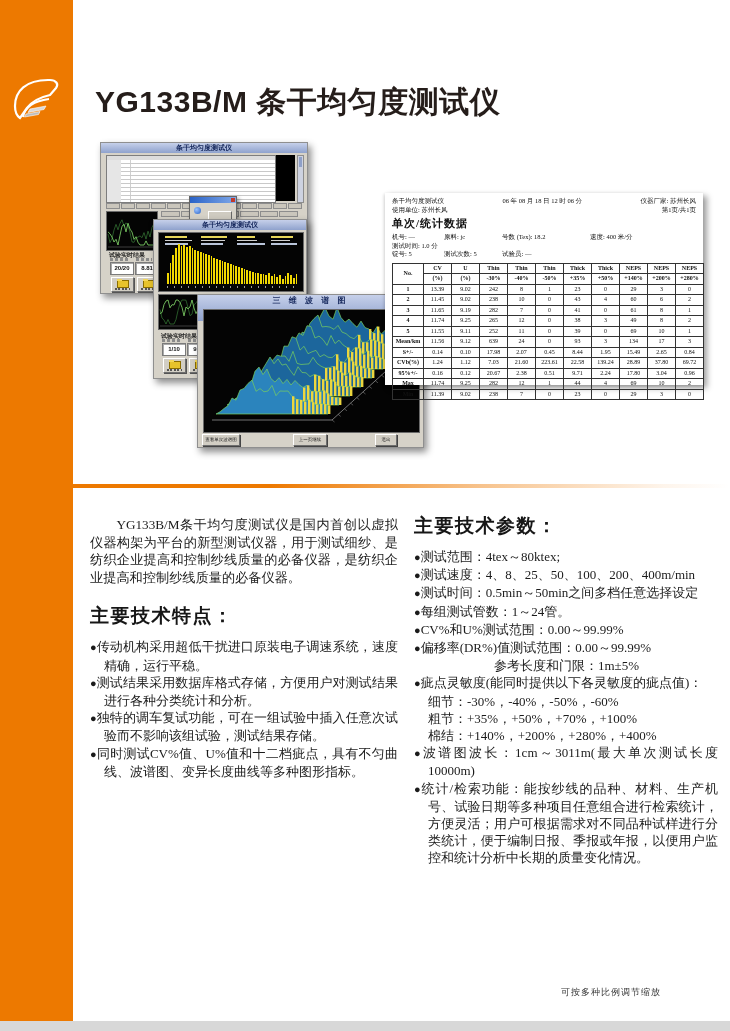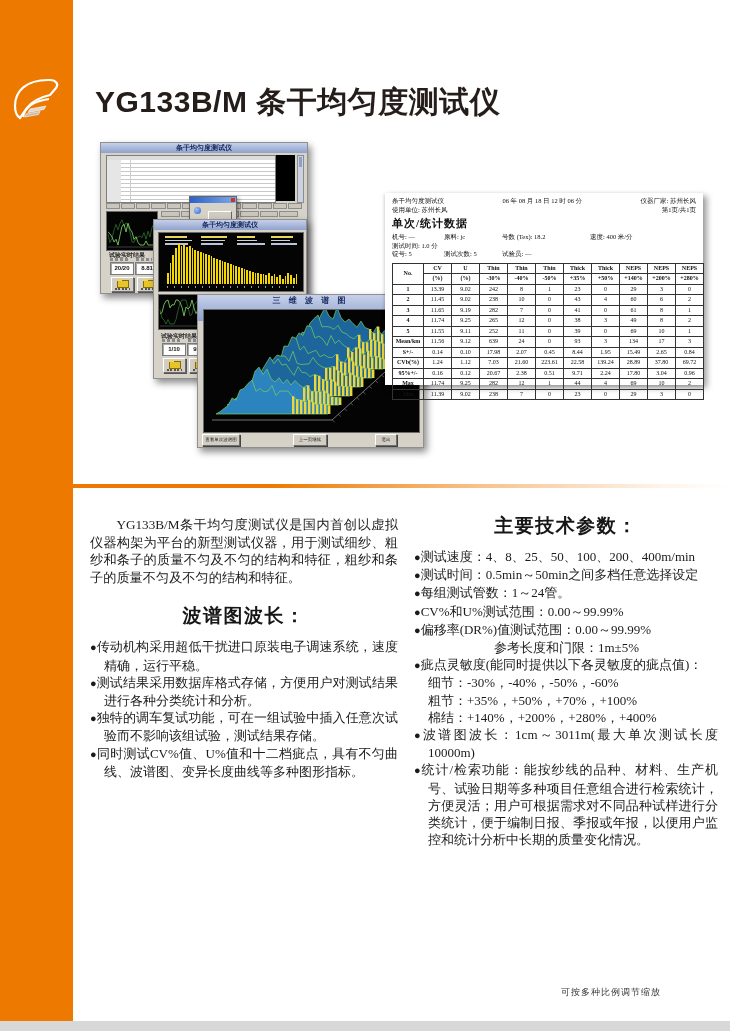--- a/index.html
+++ b/index.html
@@ -84,21 +84,21 @@
   #report-table{border-collapse:collapse;margin-top:4px;width:304px;table-layout:fixed;}
   #report-table th,#report-table td{border:0.5px solid #333;font-size:6px;line-height:7px;
       text-align:center;padding:0.5px 0;font-weight:normal;height:8.5px;overflow:hidden;}
   #report-table th{font-weight:bold;}
   #report-table td:first-child{font-weight:bold;}
   
   #col-left{position:absolute;left:90px;top:516px;width:308px;}
   #col-right{position:absolute;left:414px;top:513px;width:304px;}
   .intro{font-size:13.2px;line-height:17.6px;text-align:justify;text-indent:2em;margin:0;}
   .sec-title{font-family:"Liberation Sans",sans-serif;font-size:19px;font-weight:bold;
-      color:#161616;letter-spacing:1.5px;margin:17px 0 9px;text-align:center;}
+      color:#161616;letter-spacing:1.5px;margin:17px 0 9px;}
   #col-right .sec-title{margin-top:0;}
   ul.blist{list-style:none;margin:0;padding:0;font-size:13px;line-height:17.2px;text-align:justify;}
   ul.blist li{padding-left:14px;text-indent:-14px;}
   ul.blist li.nb{padding-left:14px;text-indent:0;}
   ul.blist li.ind{padding-left:80px;text-indent:0;}
   ul.blist li .bu{font-size:11px;}
 </style>
 </head>
 <body>
 
@@ -572,33 +572,34 @@
             <td>0</td>
             <td>29</td>
             <td>3</td>
             <td>0</td>
           </tr>
         </tbody>
       </table>
   </div>
 
   <div id="col-left">
-    <p class="intro">YG133B/M条干均匀度测试仪是国内首创以虚拟仪器构架为平台的新型测试仪器，用于测试细纱、粗纱和条子的质量不匀及不匀的结构和特征，粗纱和条子的质量不匀及不匀的结构和特征。</p>
-    <div class="sec-title">波谱图波长：</div>
+    <p class="intro">YG133B/M条干均匀度测试仪是国内首创以虚拟仪器构架为平台的新型测试仪器，用于测试细纱、是纺织企业提高和控制纱线质量的必备仪器，是纺织企业提高和控制纱线质量的必备仪器。</p>
+    <div class="sec-title">主要技术特点：</div>
     <ul class="blist" id="features-list">
         <li><span class="bu">●</span>传动机构采用超低干扰进口原装电子调速系统，速度精确，运行平稳。</li>
         <li><span class="bu">●</span>测试结果采用数据库格式存储，方便用户对测试结果进行各种分类统计和分析。</li>
         <li><span class="bu">●</span>独特的调车复试功能，可在一组试验中插入任意次试验而不影响该组试验，测试结果存储。</li>
         <li><span class="bu">●</span>同时测试CV%值、U%值和十二档疵点，具有不匀曲线、波谱图、变异长度曲线等多种图形指标。</li>
       </ul>
   </div>
 
   <div id="col-right">
     <div class="sec-title">主要技术参数：</div>
     <ul class="blist" id="params-list">
+        <li><span class="bu">●</span>测试范围：4tex～80ktex;</li>
         <li><span class="bu">●</span>测试速度：4、8、25、50、100、200、400m/min</li>
         <li><span class="bu">●</span>测试时间：0.5min～50min之间多档任意选择设定</li>
         <li><span class="bu">●</span>每组测试管数：1～24管。</li>
         <li><span class="bu">●</span>CV%和U%测试范围：0.00～99.99%</li>
         <li><span class="bu">●</span>偏移率(DR%)值测试范围：0.00～99.99%</li>
         <li class="ind">参考长度和门限：1m±5%</li>
         <li><span class="bu">●</span>疵点灵敏度(能同时提供以下各灵敏度的疵点值)：</li>
         <li class="nb">细节：-30%，-40%，-50%，-60%</li>
         <li class="nb">粗节：+35%，+50%，+70%，+100%</li>
         <li class="nb">棉结：+140%，+200%，+280%，+400%</li>

